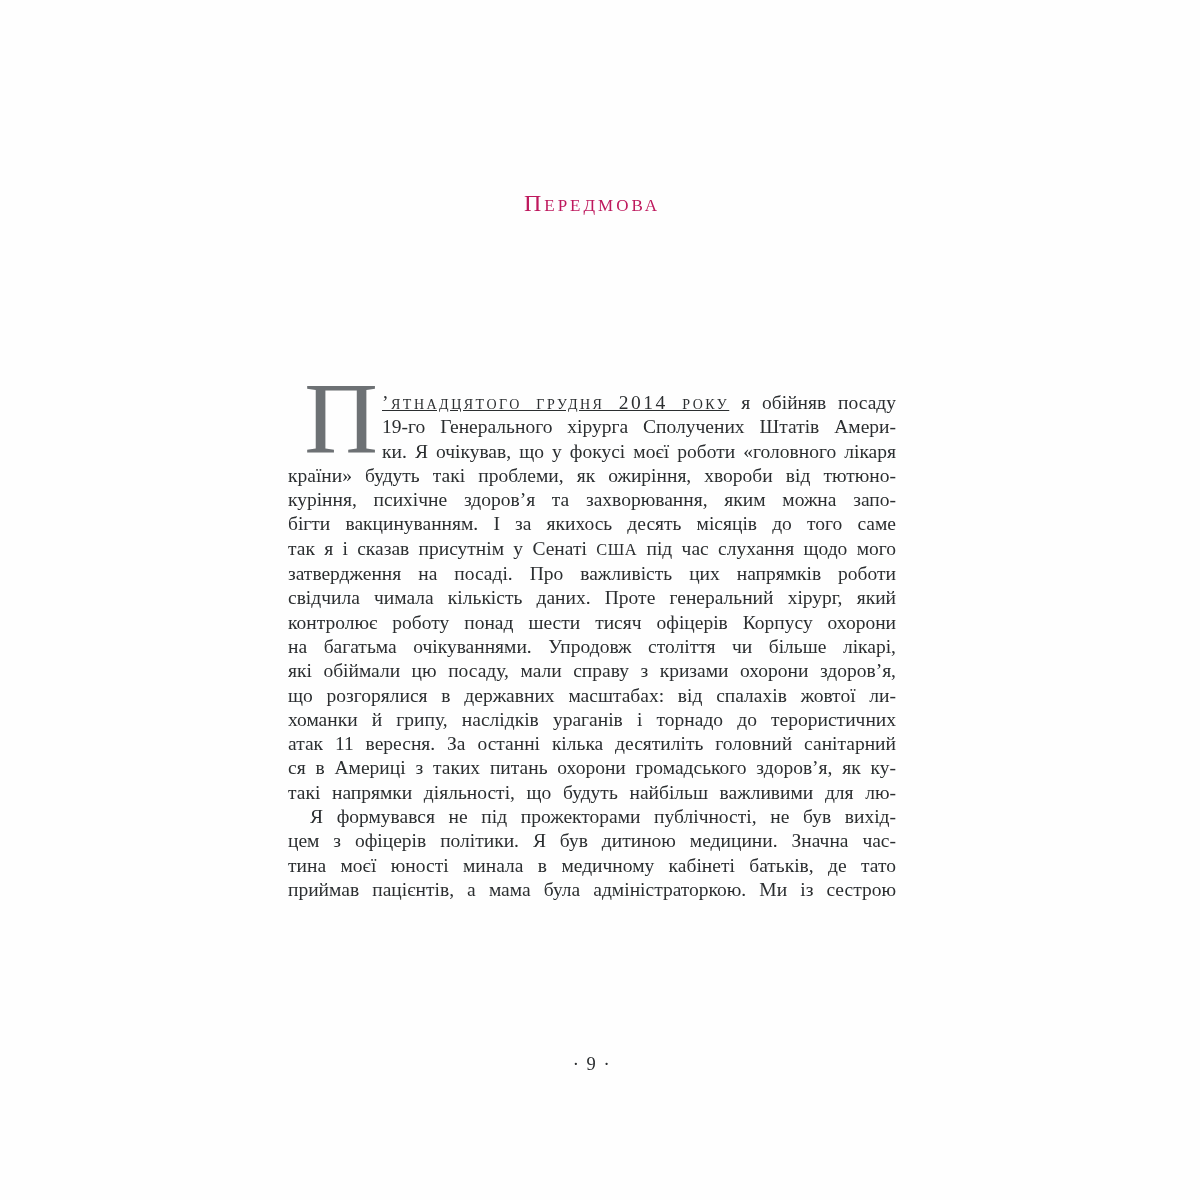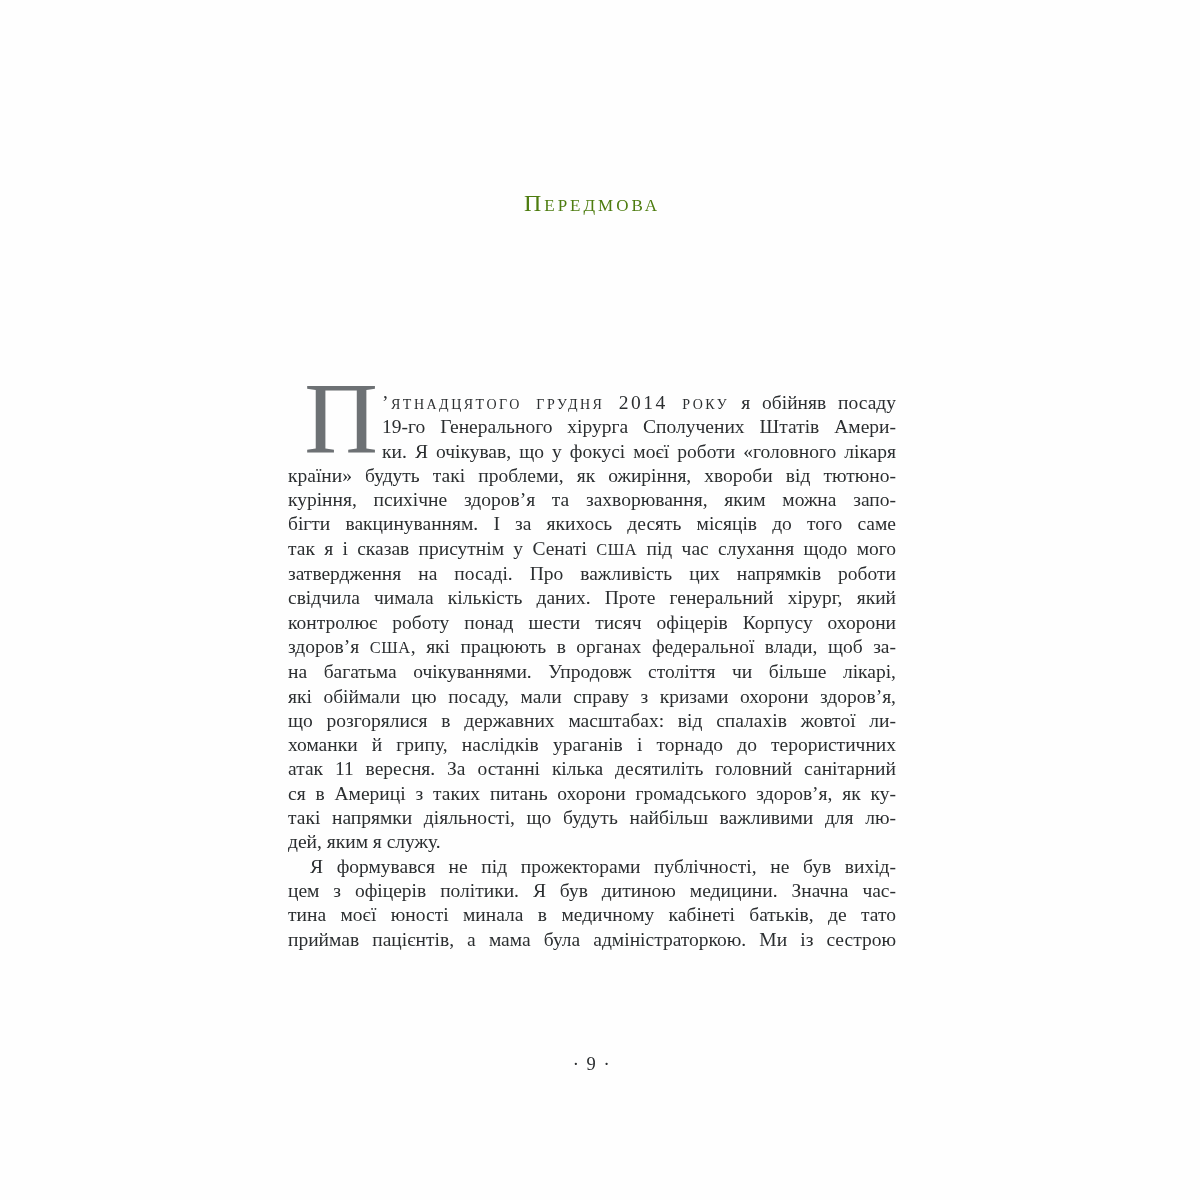--- a/index.html
+++ b/index.html
@@ -11,21 +11,21 @@
     overflow:hidden;
   }
   .book-page{position:absolute;inset:0;}
   .chapter-title{
     position:absolute;
     left:288px;width:608px;top:190px;
     text-align:center;
     font-size:24px;
     font-variant:small-caps;
     letter-spacing:3px;
-    color:#4d7c0f;
+    color:#be185d;
   }
   .body-text{
     position:absolute;
     left:288px;width:608px;top:391px;
     font-size:19.5px;
     line-height:24.3px;
     color:#2b2e30;
   }
   .para{margin:0;}
   .dropcap{
@@ -43,20 +43,21 @@
   .line{
     text-align:justify;
     text-align-last:justify;
     white-space:normal;
   }
   .line.last{text-align-last:left;}
   .line.indent{text-indent:22px;}
   .lead{
     font-variant:small-caps;
     letter-spacing:2.5px;
+    text-decoration:underline;
   }
   .sc{
     font-size:0.84em;
     letter-spacing:0.6px;
     margin-top:36px;
   }
   .page-number{
     position:absolute;
     left:288px;width:608px;top:1054px;
     text-align:center;
@@ -79,29 +80,27 @@
         <div class="line"><span class="lead">’ятнадцятого грудня 2014 року</span> я обійняв посаду</div>
         <div class="line">19-го Генерального хірурга Сполучених Штатів Амери-</div>
         <div class="line">ки. Я очікував, що у фокусі моєї роботи «головного лікаря</div>
         <div class="line">країни» будуть такі проблеми, як ожиріння, хвороби від тютюно-</div>
         <div class="line">куріння, психічне здоров’я та захворювання, яким можна запо-</div>
         <div class="line">бігти вакцинуванням. І за якихось десять місяців до того саме</div>
         <div class="line">так я і сказав присутнім у Сенаті <span class="sc">США</span> під час слухання щодо мого</div>
         <div class="line">затвердження на посаді. Про важливість цих напрямків роботи</div>
         <div class="line">свідчила чимала кількість даних. Проте генеральний хірург, який</div>
         <div class="line">контролює роботу понад шести тисяч офіцерів Корпусу охорони</div>
-        <div class="line">здоров’я <span class="sc">США</span>, які працюють в органах федеральної влади, щоб за-</div>
         <div class="line">на багатьма очікуваннями. Упродовж століття чи більше лікарі,</div>
         <div class="line">які обіймали цю посаду, мали справу з кризами охорони здоров’я,</div>
         <div class="line">що розгорялися в державних масштабах: від спалахів жовтої ли-</div>
         <div class="line">хоманки й грипу, наслідків ураганів і торнадо до терористичних</div>
         <div class="line">атак 11 вересня. За останні кілька десятиліть головний санітарний</div>
         <div class="line">ся в Америці з таких питань охорони громадського здоров’я, як ку-</div>
         <div class="line">такі напрямки діяльності, що будуть найбільш важливими для лю-</div>
-        <div class="line last">дей, яким я служу.</div>
       </div>
       <div class="para">
         <div class="line indent">Я формувався не під прожекторами публічності, не був вихід-</div>
         <div class="line">цем з офіцерів політики. Я був дитиною медицини. Значна час-</div>
         <div class="line">тина моєї юності минала в медичному кабінеті батьків, де тато</div>
         <div class="line">приймав пацієнтів, а мама була адміністраторкою. Ми із сестрою</div>
       </div>
     </div>
 
   <div class="page-number">· 9 ·</div>

